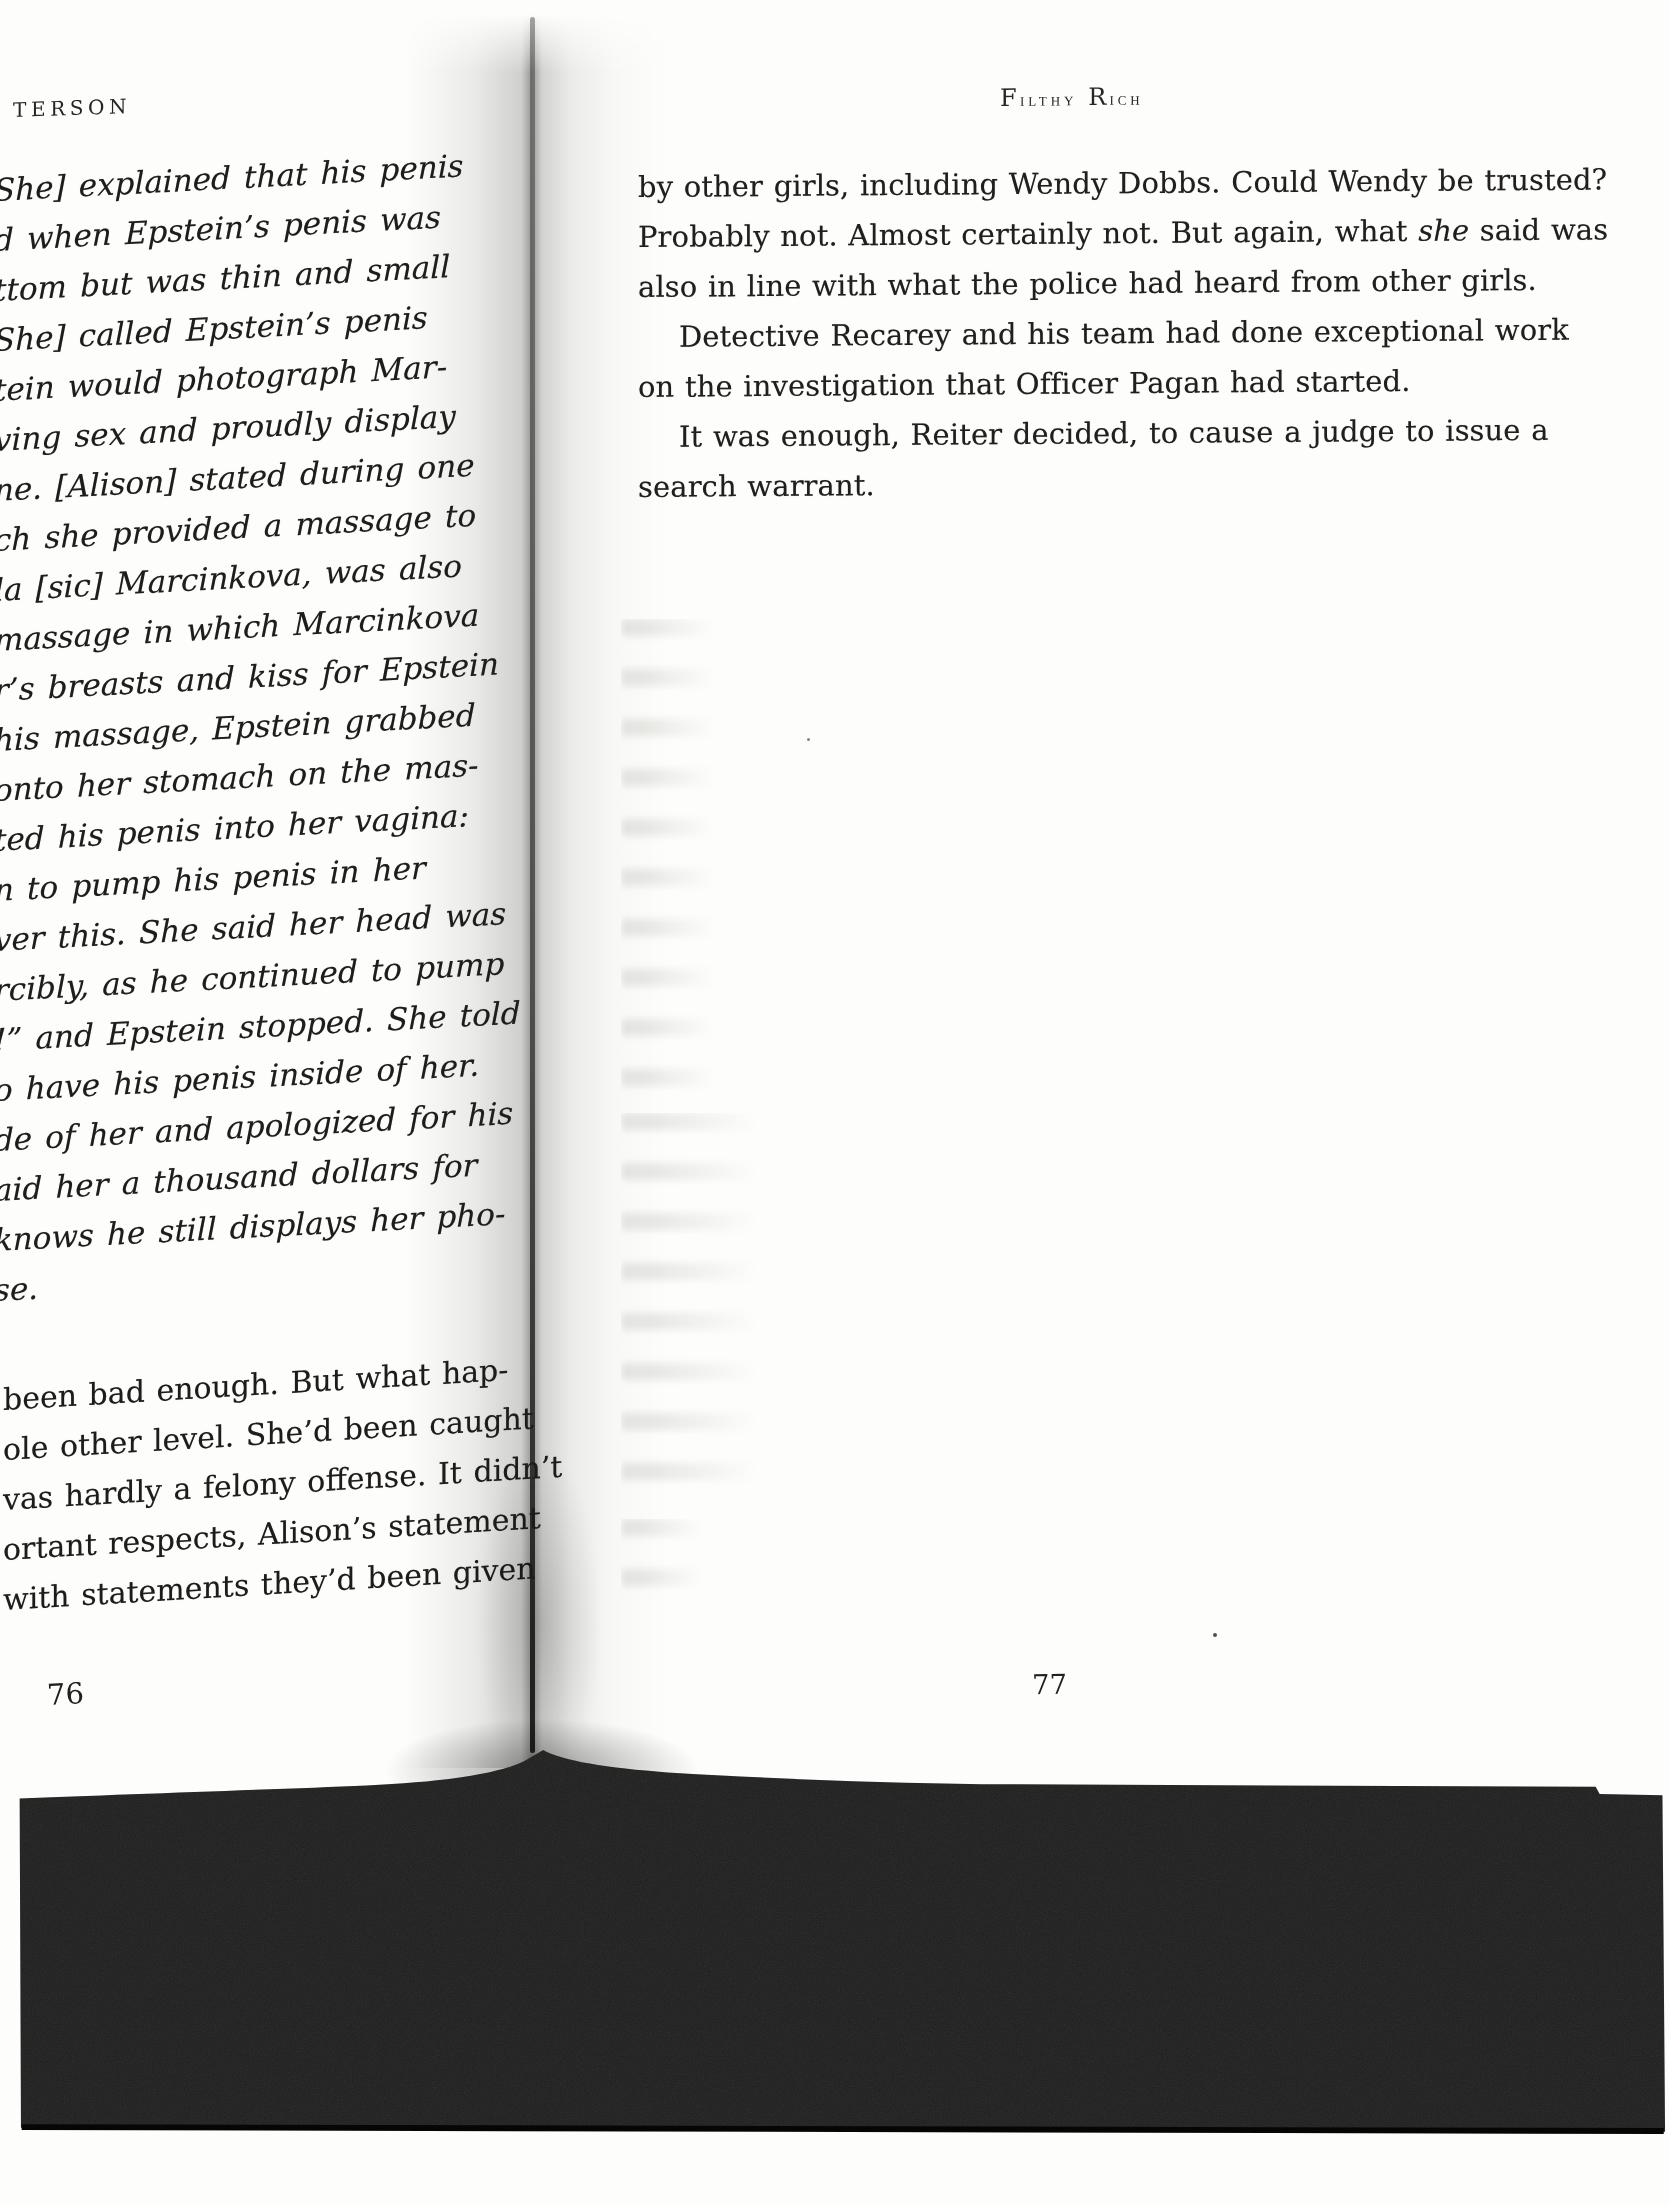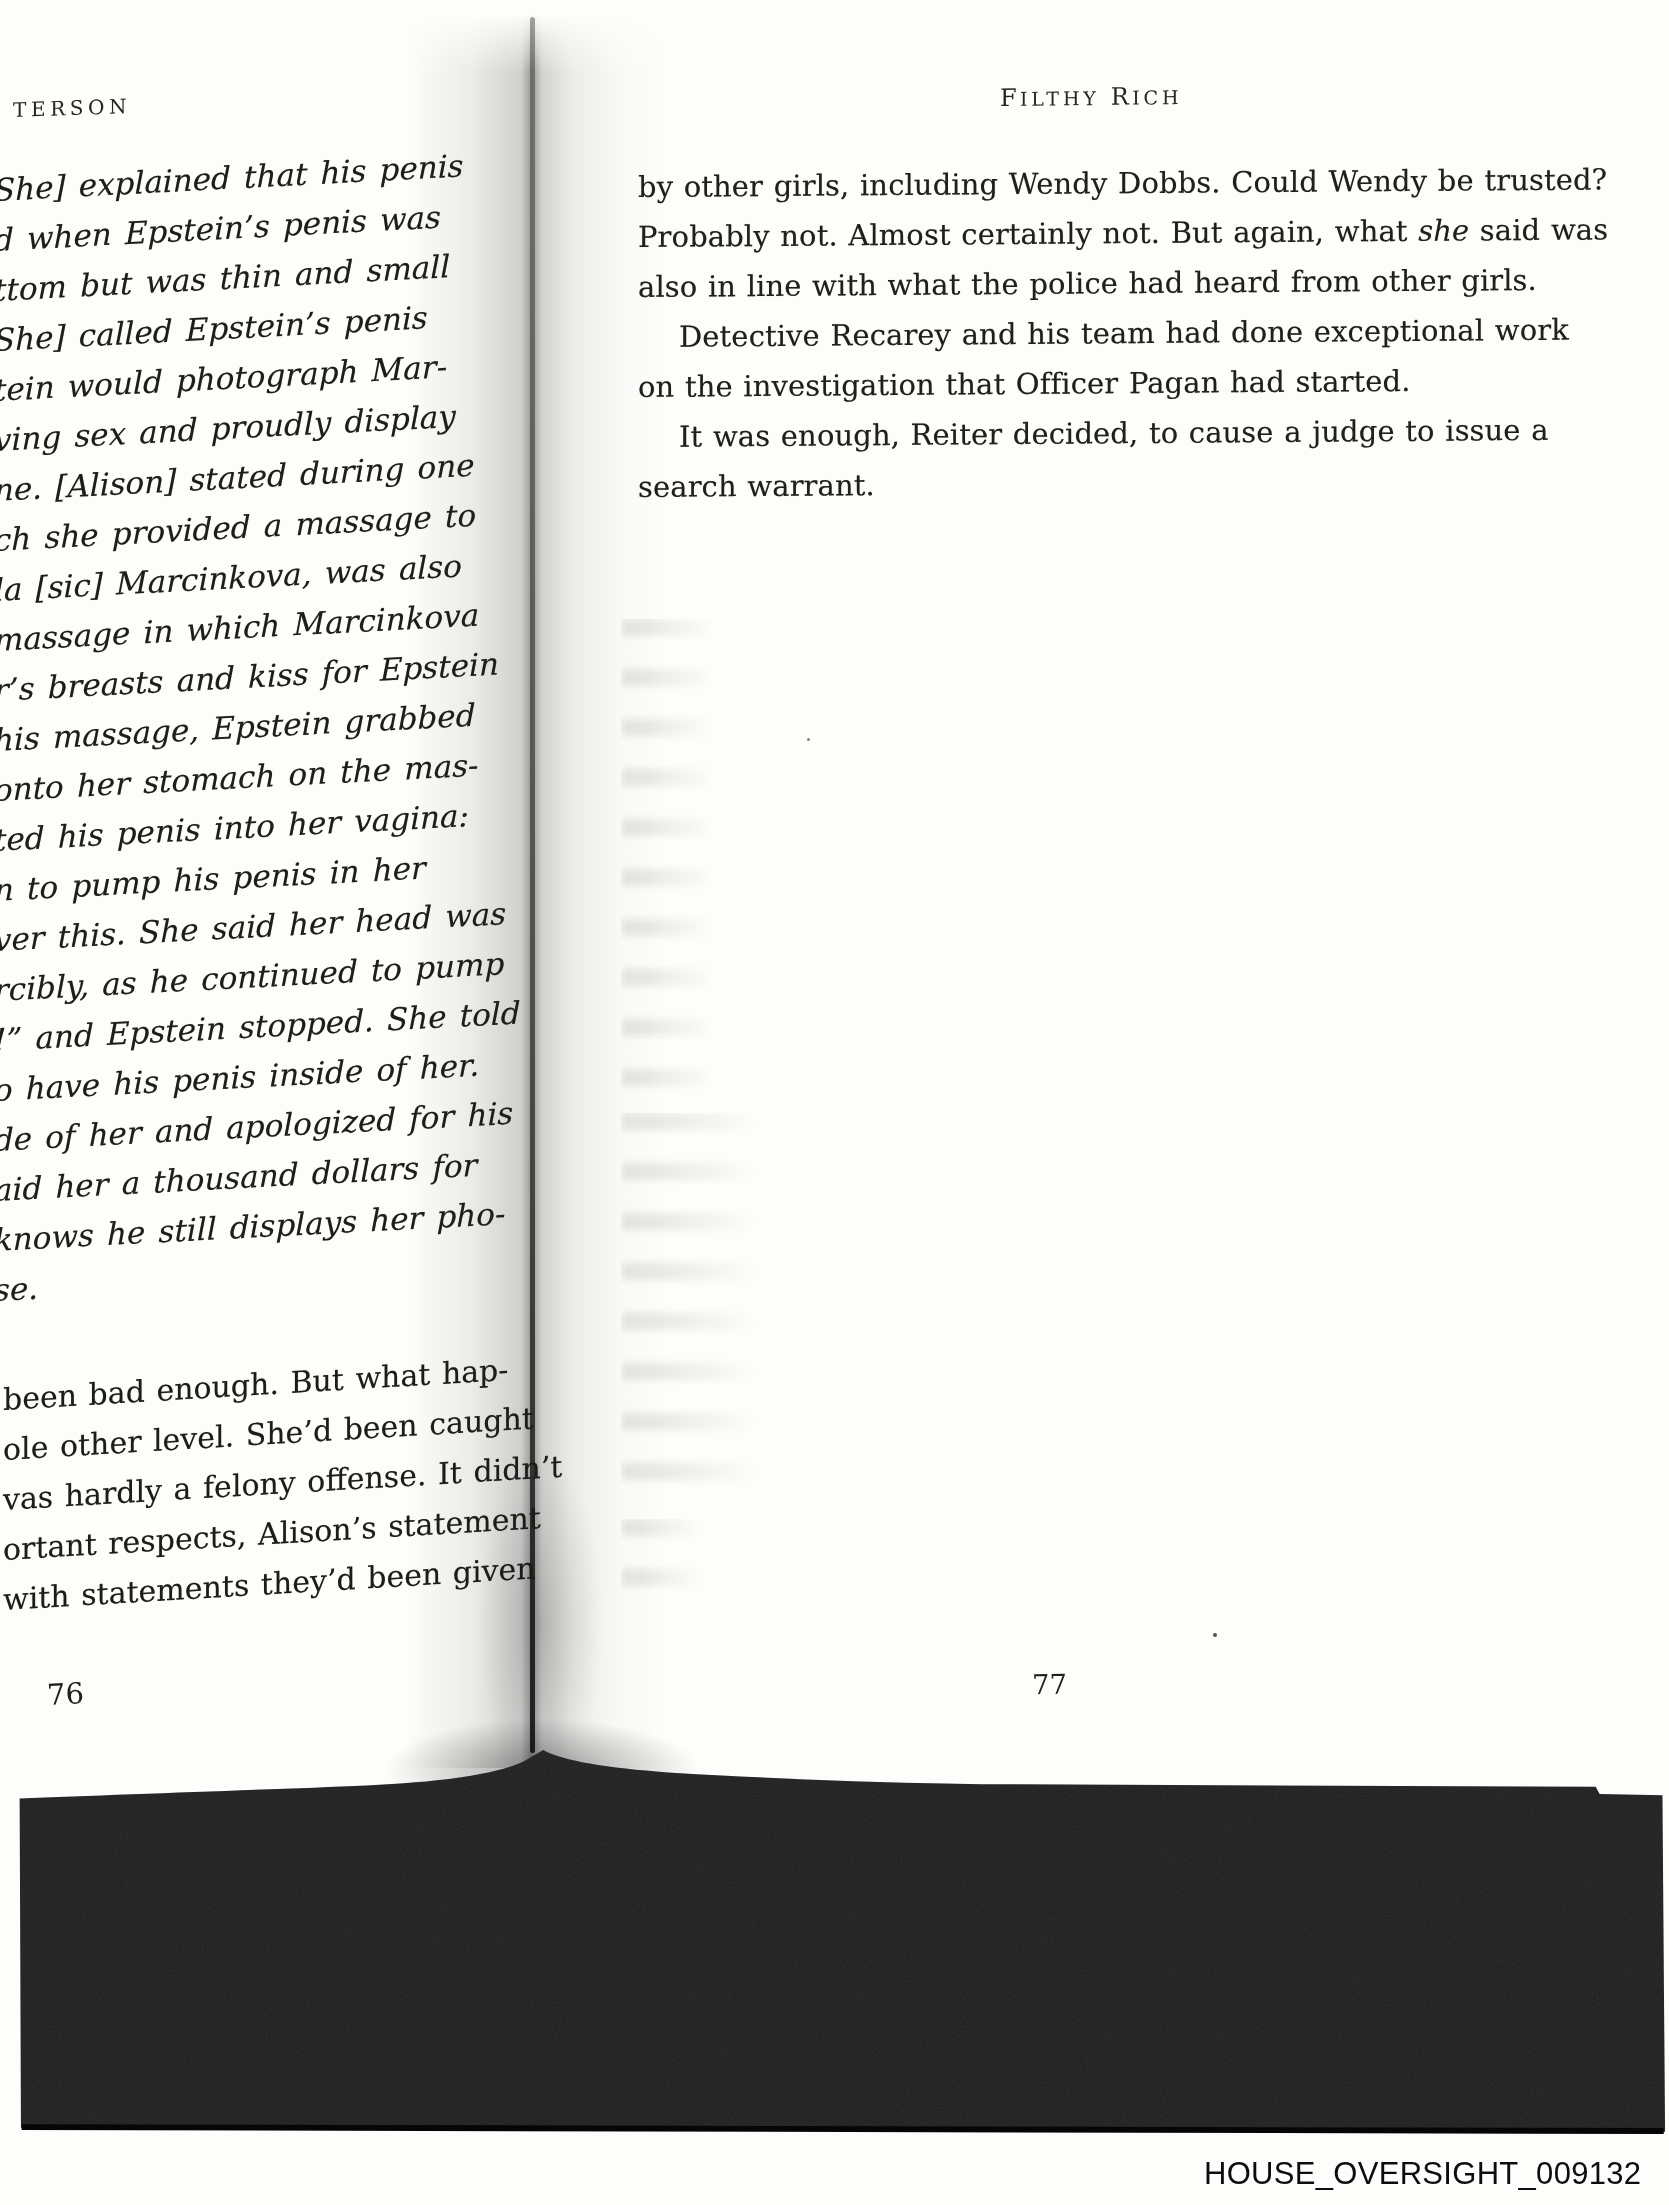--- a/index.html
+++ b/index.html
@@ -3,21 +3,21 @@
 <meta charset="utf-8">
 <style>
   html,body{margin:0;padding:0;}
   body{width:1669px;height:2205px;background:#ffffff;font-family:"DejaVu Serif","Liberation Serif",serif;}
   #page{position:relative;width:1669px;height:2205px;overflow:hidden;background:#fdfdfb;}
 
   
   .running-head{position:absolute;color:#27251f;letter-spacing:4.6px;font-size:20px;}
   #lp-head{left:13px;top:98px;transform:skewY(-2deg);transform-origin:left top;}
   #rp-head{left:1000px;top:84px;transform:skewY(-0.6deg);transform-origin:left top;font-size:24px;letter-spacing:3.3px;}
-  #rp-head .sc{font-size:19px;letter-spacing:3.9px;}
+  #rp-head .sc{font-size:13px;letter-spacing:3.9px;font-family:Liberation Serif, serif;}
 
   
   #lp-excerpt{position:absolute;left:-6.5px;top:165px;transform:skewY(-3deg);transform-origin:left top;
     font-style:italic;font-size:31px;color:#1e1d1b;word-spacing:3.3px;}
   #lp-excerpt .ln{line-height:50px;white-space:nowrap;text-shadow:0 0 0.7px rgba(30,28,24,0.4);}
 
   
   #lp-para{position:absolute;left:2.6px;top:1375px;transform:skewY(-3.4deg);transform-origin:left top;
     font-size:30px;color:#1d1c1a;word-spacing:2px;}
   #lp-para .ln{line-height:50px;white-space:nowrap;text-shadow:0 0 0.7px rgba(30,28,24,0.4);}
@@ -152,16 +152,15 @@
     <ellipse cx="828" cy="2704" rx="240" ry="78" fill="url(#notchShade)"></ellipse>
     <path d="M30,2748 C180,2742 420,2734 560,2728 C690,2722 772,2708 806,2688 L830,2674
              C856,2690 930,2702 1020,2708 C1200,2719 1350,2724 1500,2726 L2438,2730
              L2444,2741 L2540,2743 L2544,3257 L32,3251 Z" fill="#1c1d1c"></path>
     <path d="M30,2748 C180,2742 420,2734 560,2728 C690,2722 772,2708 806,2688 L830,2674
              C856,2690 930,2702 1020,2708 C1200,2719 1350,2724 1500,2726 L2438,2730
              L2444,2741 L2540,2743 L2544,3257 L32,3251 Z" fill="#6a6a66" opacity="0.30" filter="url(#grain)"></path>
     <path d="M33,3250 L2542,3256" stroke="#060606" stroke-width="9"></path>
   </svg>
 
-  <div id="stamp">HOUSE_OVERSIGHT_009132</div>
 
 </div>
 
 
 </body></html>

